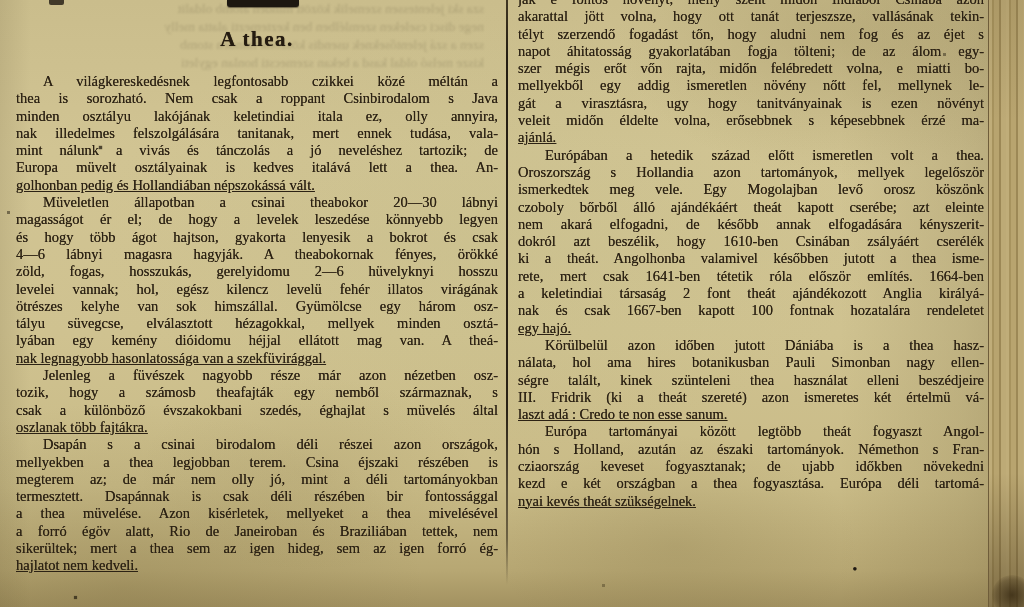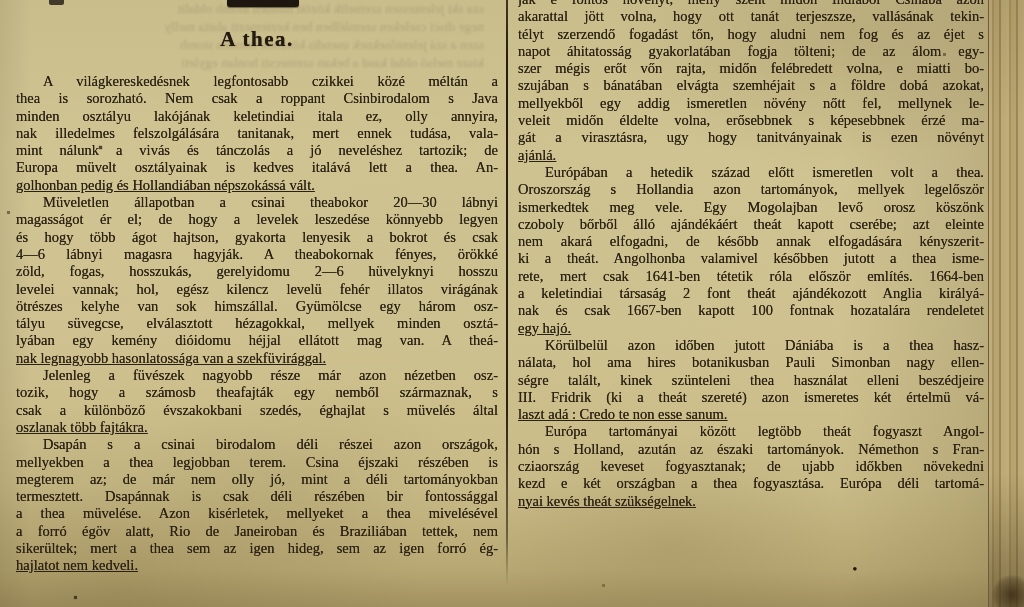--- a/index.html
+++ b/index.html
@@ -137,32 +137,32 @@
   <div class="divider"></div>
 
   <div class="col col-right">
     <div id="right-paras">
         <div class="para">
           <div class="tline">ják e fontos növényt, melly szent midőn Indiából Csinába azon</div>
           <div class="tline">akarattal jött volna, hogy ott tanát terjeszsze, vallásának tekin-</div>
           <div class="tline">télyt szerzendő fogadást tőn, hogy aludni nem fog és az éjet s</div>
           <div class="tline">napot áhitatosság gyakorlatában fogja tölteni; de az álom egy-</div>
           <div class="tline">szer mégis erőt vőn rajta, midőn felébredett volna, e miatti bo-</div>
-          <div class="tline">szujában s bánatában elvágta szemhéjait s a földre dobá azokat,</div>
           <div class="tline">mellyekből egy addig ismeretlen növény nőtt fel, mellynek le-</div>
+          <div class="tline">gát a virasztásra, ugy hogy tanitványainak is ezen növényt</div>
           <div class="tline">veleit midőn éldelte volna, erősebbnek s képesebbnek érzé ma-</div>
-          <div class="tline">gát a virasztásra, ugy hogy tanitványainak is ezen növényt</div>
           <div class="tline lastline">ajánlá.</div>
         </div>
         <div class="para">
           <div class="tline indent">Európában a hetedik század előtt ismeretlen volt a thea.</div>
           <div class="tline">Oroszország s Hollandia azon tartományok, mellyek legelőször</div>
           <div class="tline">ismerkedtek meg vele. Egy Mogolajban levő orosz köszönk</div>
           <div class="tline">czoboly bőrből álló ajándékáért theát kapott cserébe; azt eleinte</div>
           <div class="tline">nem akará elfogadni, de később annak elfogadására kényszerit-</div>
+          <div class="tline">dokról azt beszélik, hogy 1610-ben Csinában zsályáért cserélék</div>
           <div class="tline">ki a theát. Angolhonba valamivel későbben jutott a thea isme-</div>
           <div class="tline">rete, mert csak 1641-ben tétetik róla először említés. 1664-ben</div>
           <div class="tline">a keletindiai társaság 2 font theát ajándékozott Anglia királyá-</div>
           <div class="tline">nak és csak 1667-ben kapott 100 fontnak hozatalára rendeletet</div>
           <div class="tline lastline">egy hajó.</div>
         </div>
         <div class="para">
           <div class="tline indent">Körülbelül azon időben jutott Dániába is a thea hasz-</div>
           <div class="tline">nálata, hol ama hires botanikusban Pauli Simonban nagy ellen-</div>
           <div class="tline">ségre talált, kinek szünteleni thea használat elleni beszédjeire</div>

